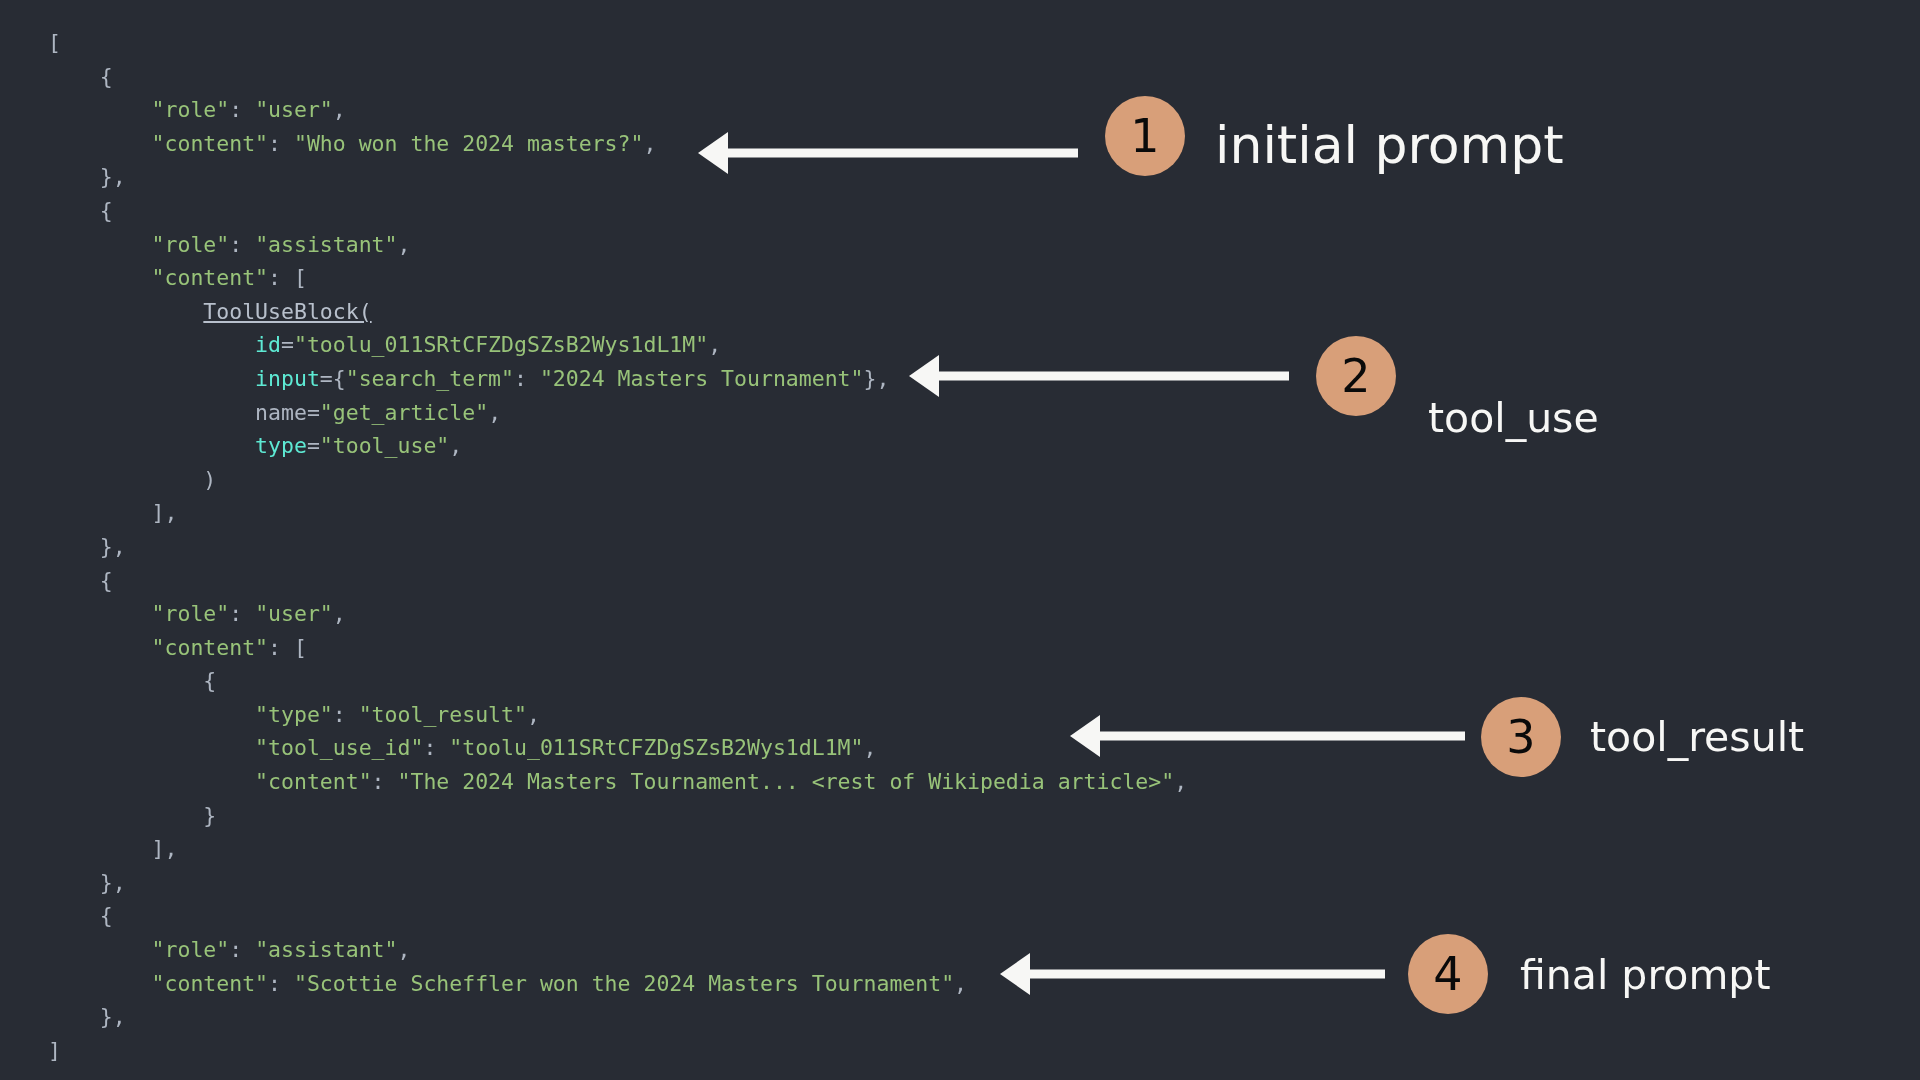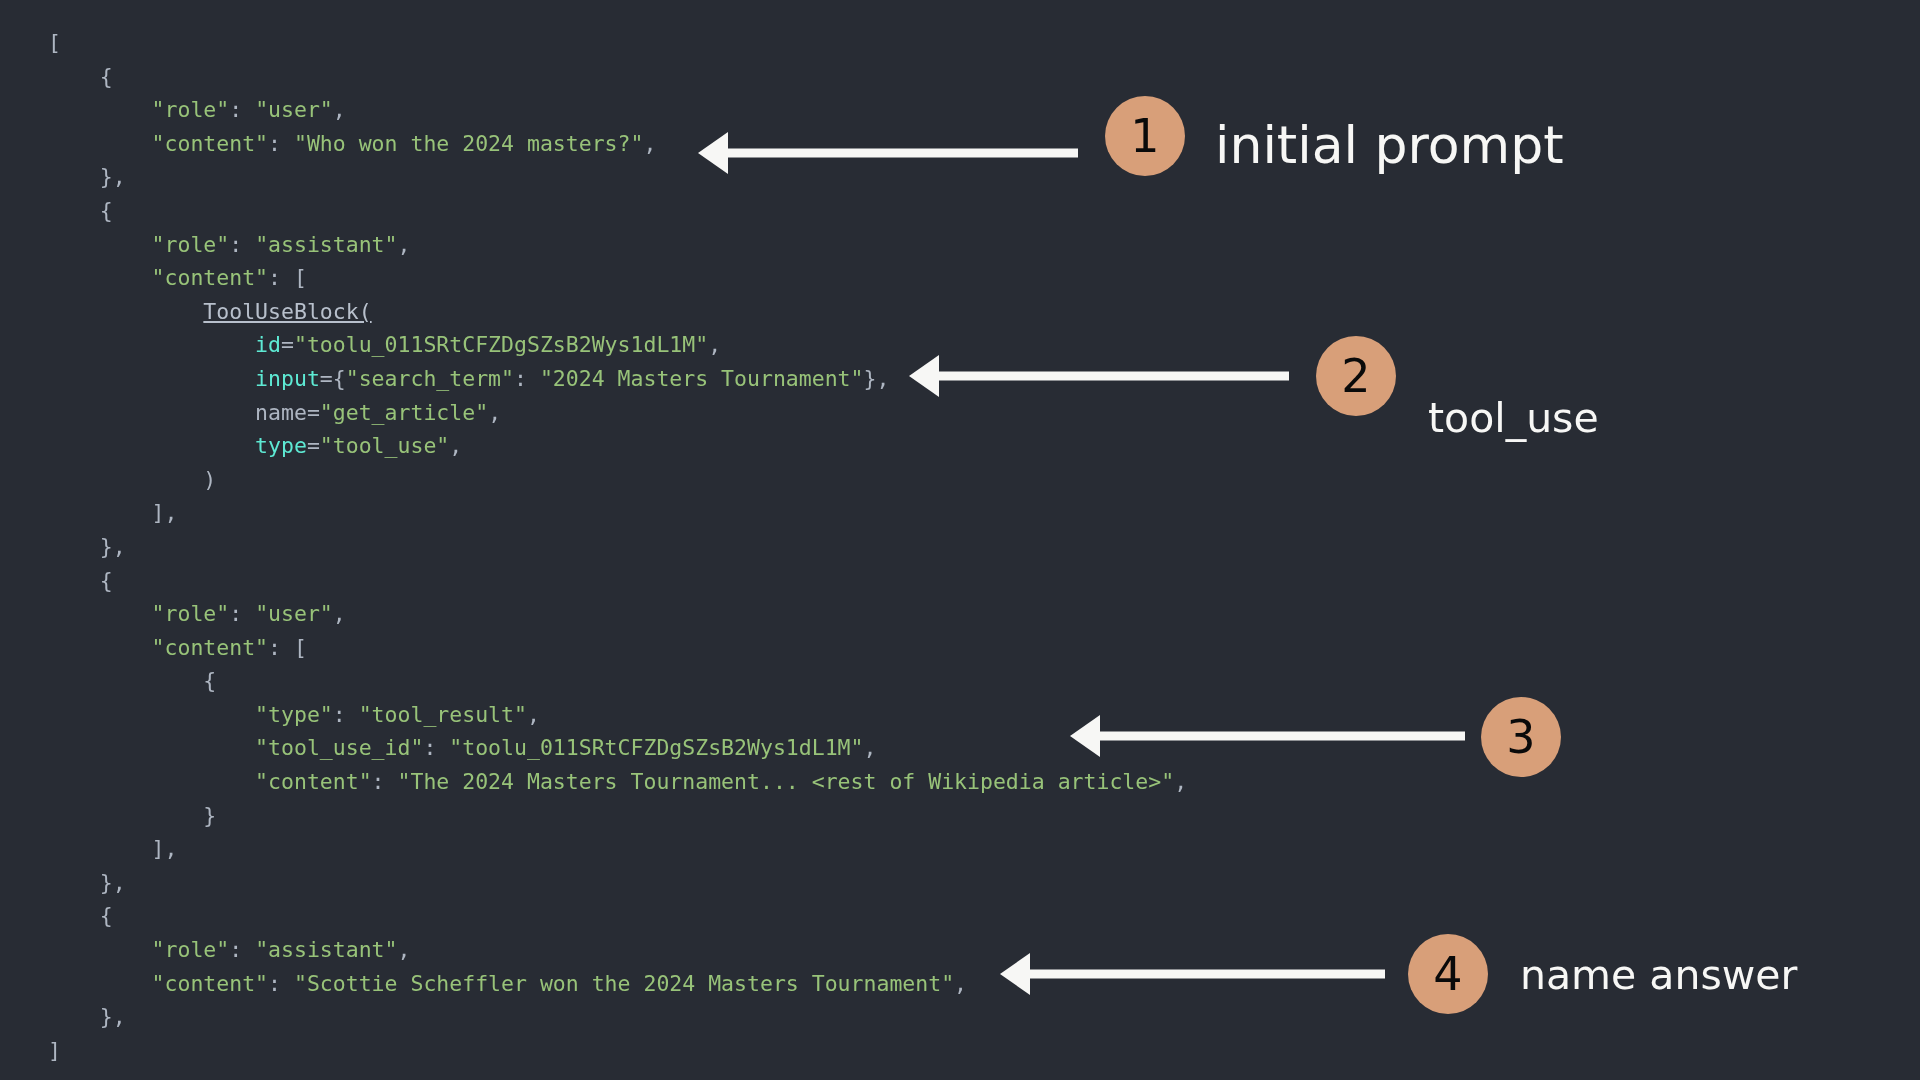--- a/index.html
+++ b/index.html
@@ -89,21 +89,22 @@
     <div class="shaft" style="left:28px; width:352px;"></div>
   </div>
   <div class="badge" style="left:1316px; top:336px; width:80px; height:80px; font-size:46px;">2</div>
   <div class="anno-label" style="left:1428px; top:353px; font-size:41px;margin-top:41px;">tool_use</div>
 
   <div class="arrow" style="left:1070px; top:714px; width:395px; height:44px;">
     <div class="head"></div>
     <div class="shaft" style="left:28px; width:367px;"></div>
   </div>
   <div class="badge" style="left:1481px; top:697px; width:80px; height:80px; font-size:46px;">3</div>
+  <div class="anno-label" style="left:1590px; top:713px; font-size:41px;">tool_result</div>
 
   <div class="arrow" style="left:1000px; top:952px; width:385px; height:44px;">
     <div class="head"></div>
     <div class="shaft" style="left:28px; width:357px;"></div>
   </div>
   <div class="badge" style="left:1408px; top:934px; width:80px; height:80px; font-size:46px;">4</div>
-  <div class="anno-label" style="left:1520px; top:951px; font-size:41px;">name answer</div>
+  <div class="anno-label" style="left:1520px; top:951px; font-size:41px;">final prompt</div>
 
 </div>
 
 </body></html>

